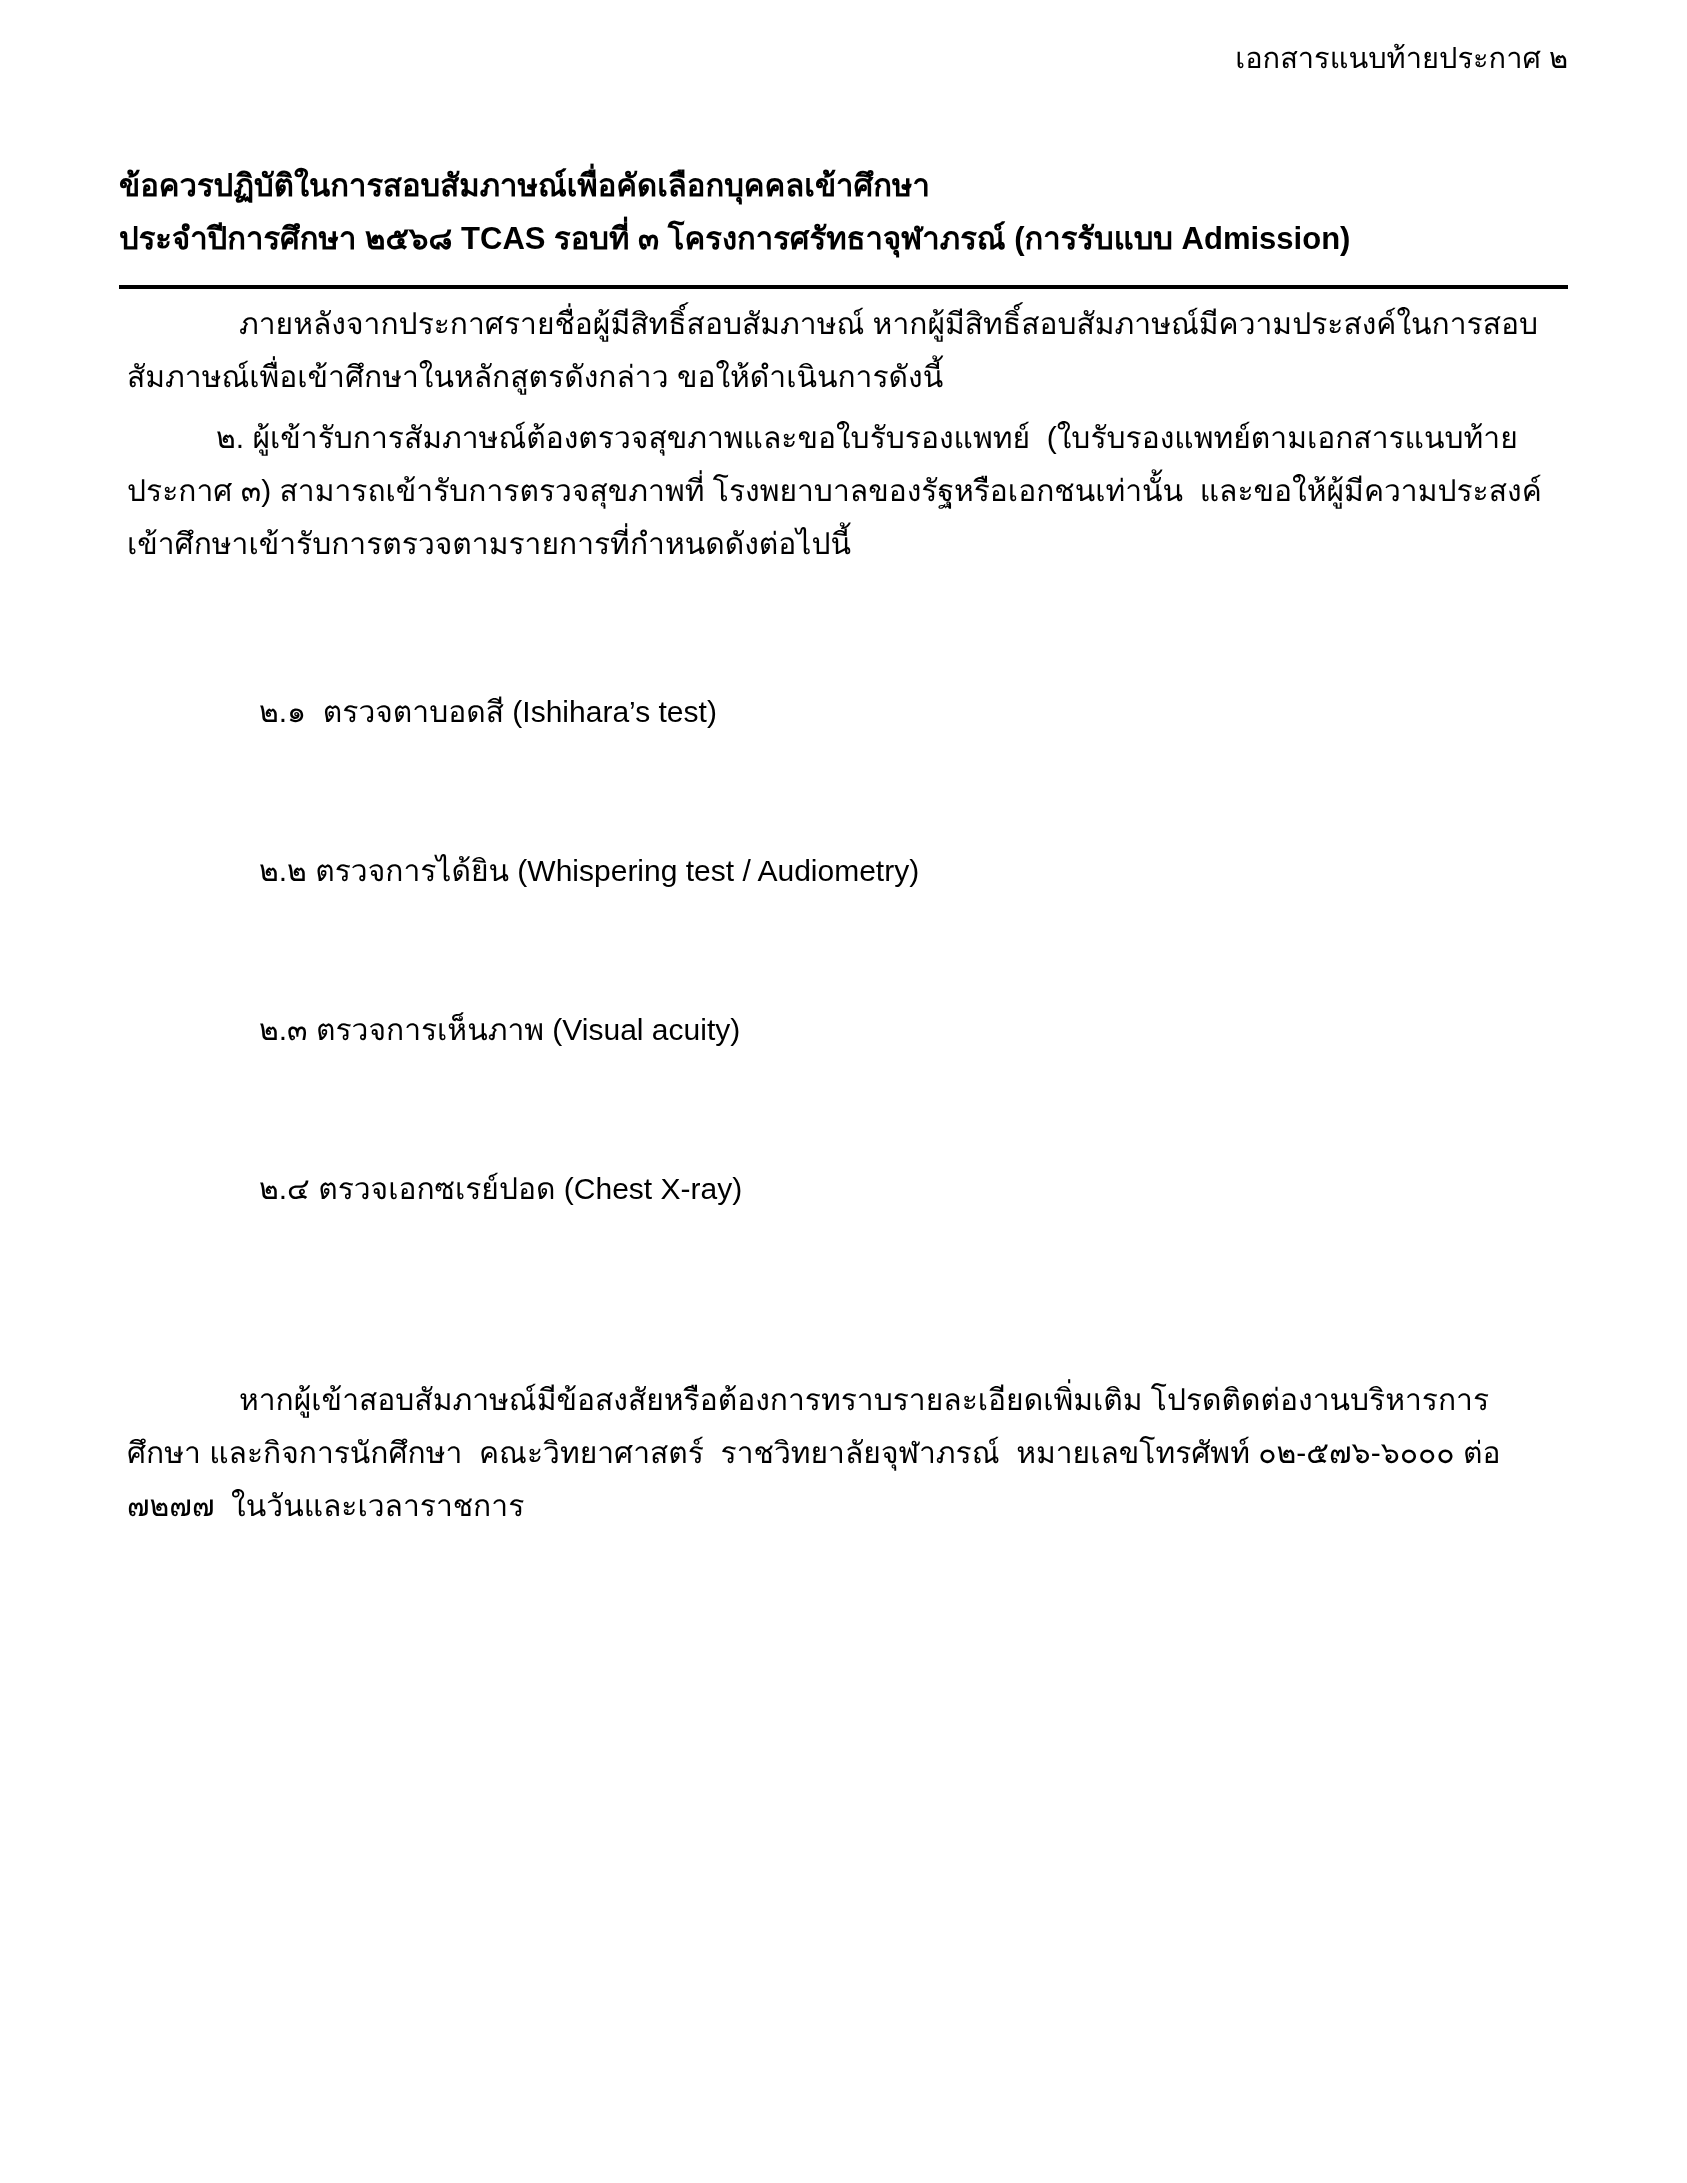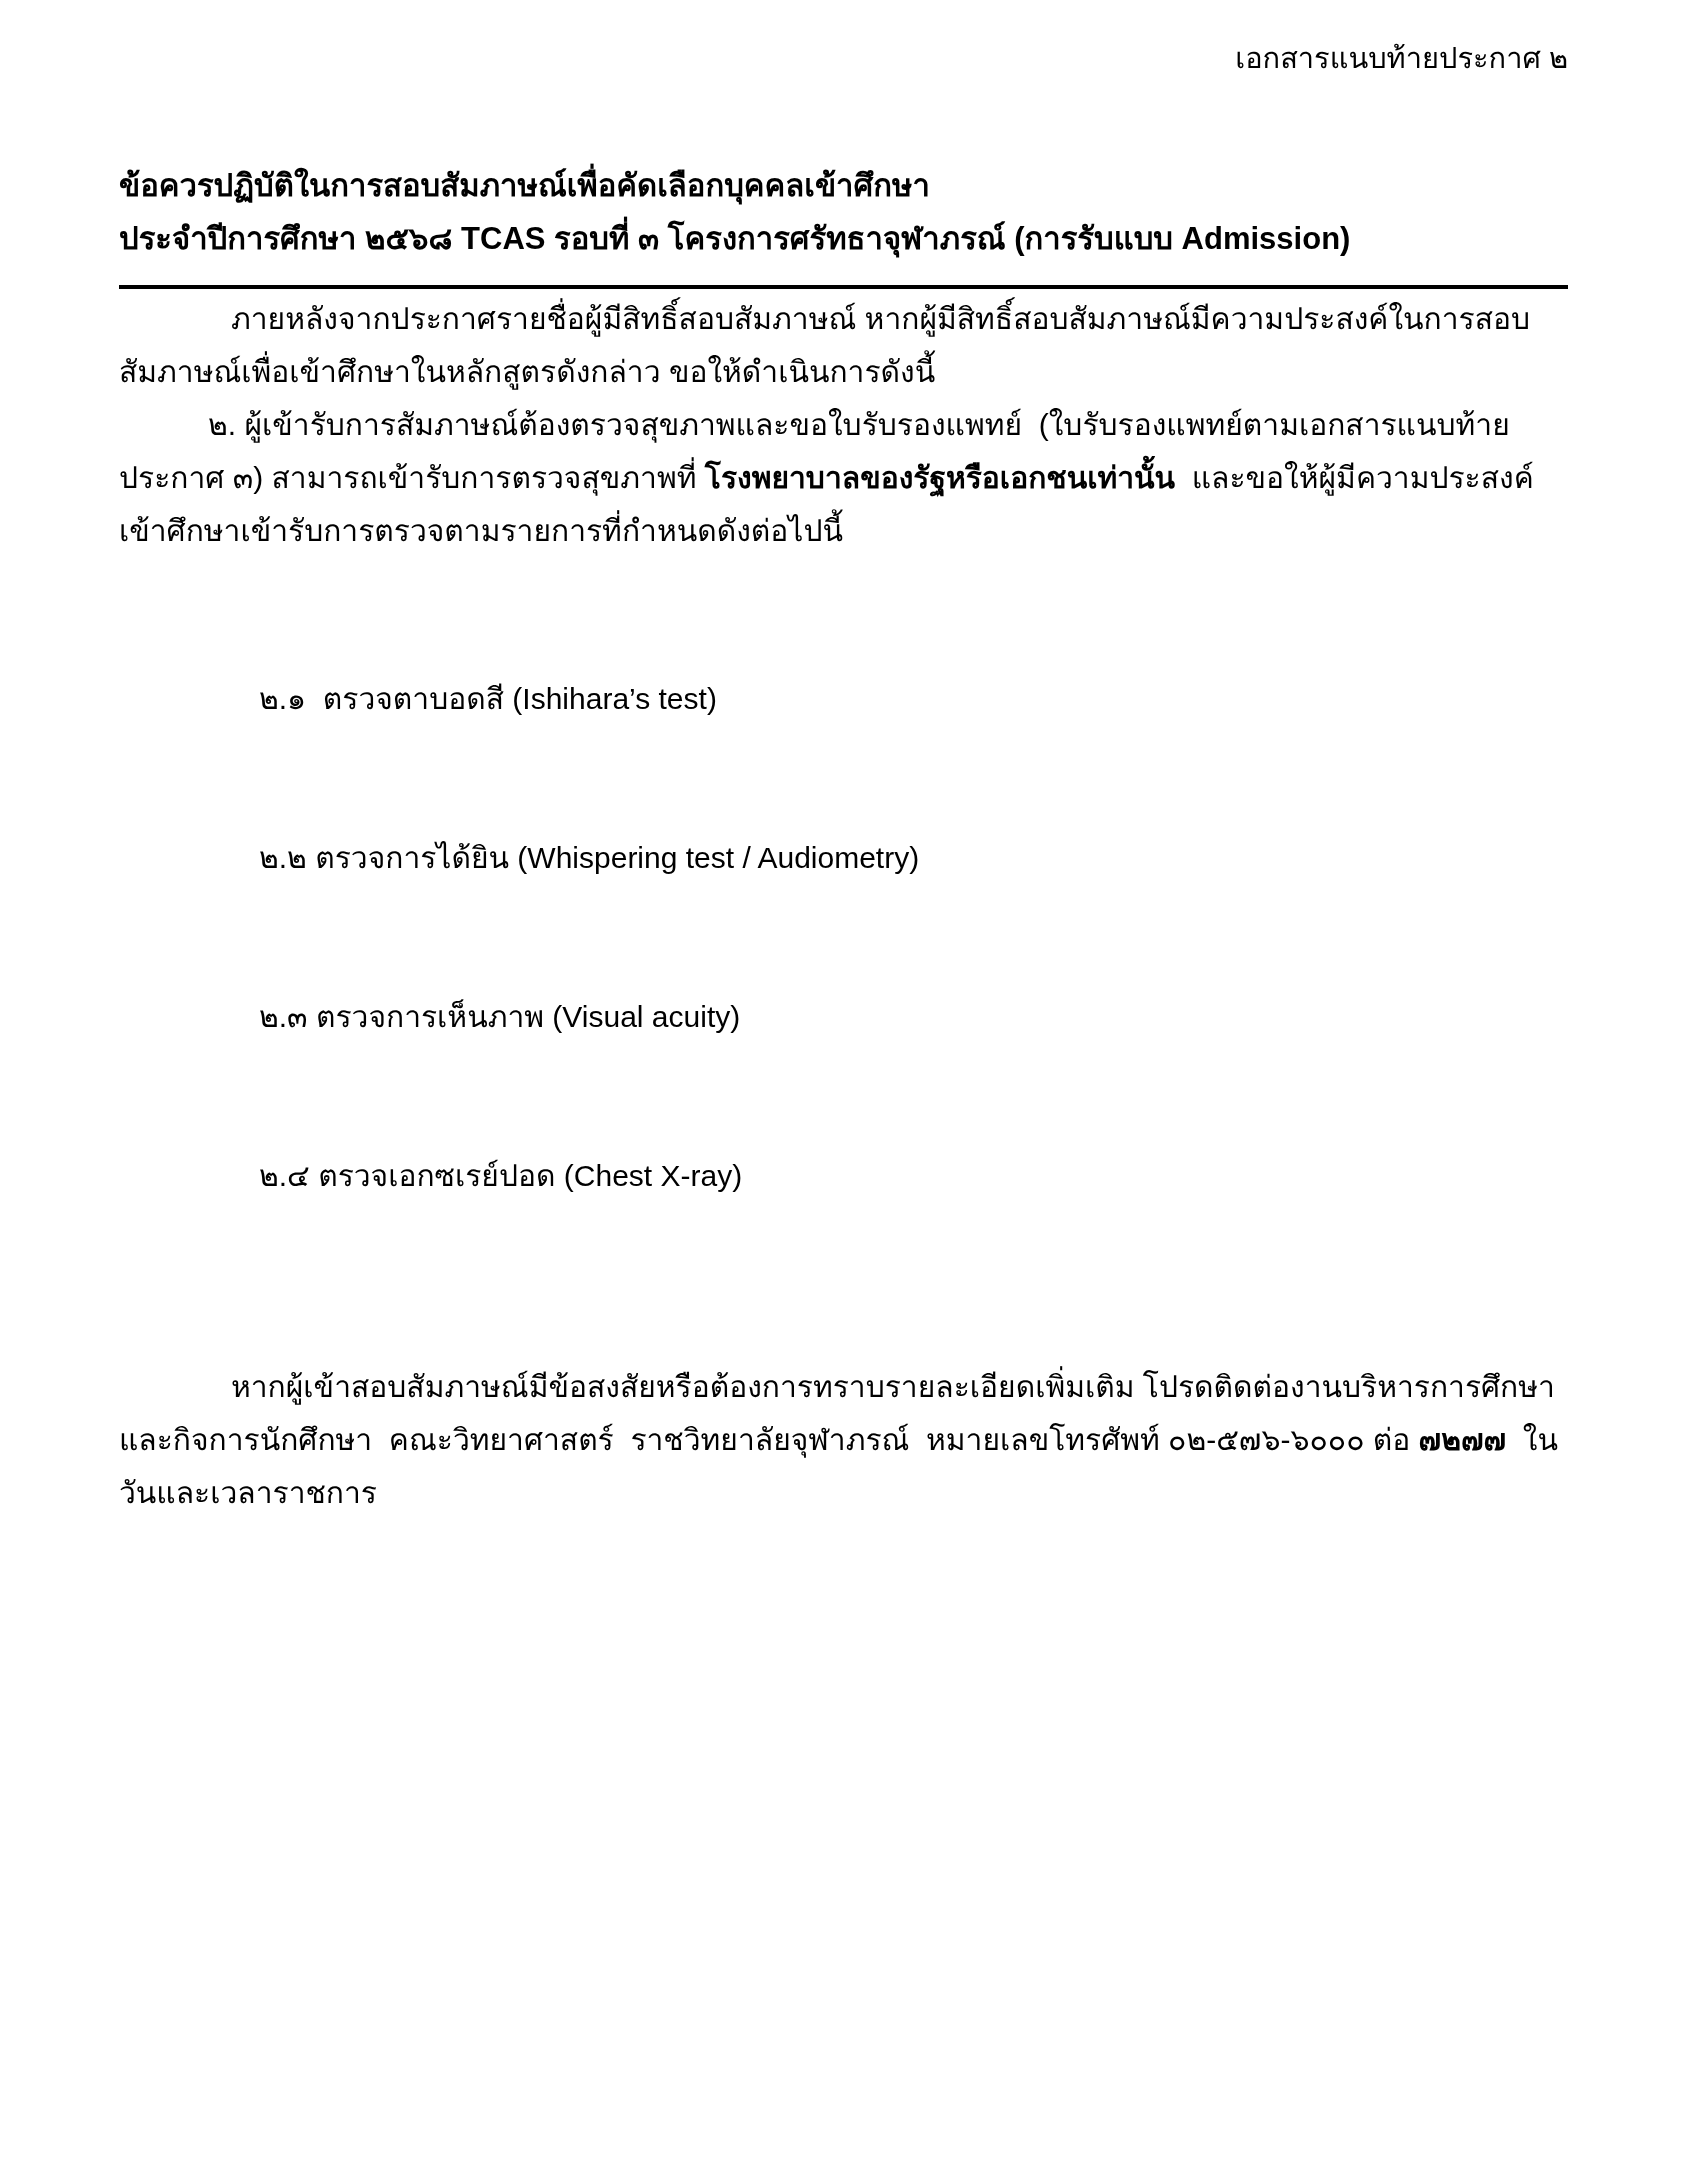--- a/index.html
+++ b/index.html
@@ -42,37 +42,37 @@
     margin: 0;
   }
   .section-heading .u {
     text-decoration: underline;
     text-decoration-thickness: 2.6px;
     text-underline-offset: 8px;
   }
   .para {
     font-size: 30px;
     line-height: 53px;
-    margin: 0;
+    margin: 8px;
     white-space: pre-wrap;
     text-align: left;
   }
   .indent-lg { text-indent: 112px; }
   .indent-md { text-indent: 89px; }
   .mt-blank { margin-top: 52px; }
   .mt-sm    { margin-top: 9.3px; }
   .checklist {
     list-style: none;
     margin: 9.3px 0 0 0;
     padding: 0 0 0 140px;
     font-size: 30px;
     line-height: 53px;
     white-space: pre-wrap;
   }
-  .bold { font-weight: bold; }
+  .bold { font-weight: normal; }
   .note-para { font-weight: bold; }
 </style>
 </head>
 <body>
 
 <div class="page">
 
   <div class="corner-label">เอกสารแนบท้ายประกาศ ๒</div>
 
   <div class="title-block">

